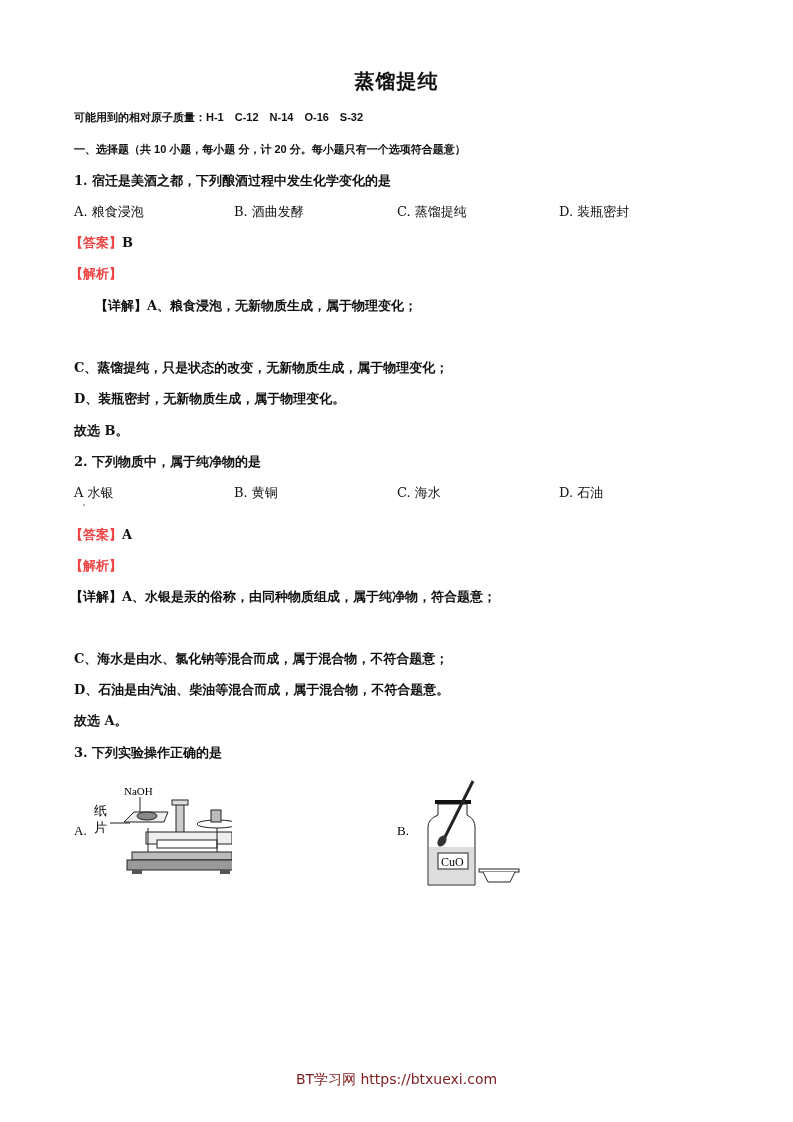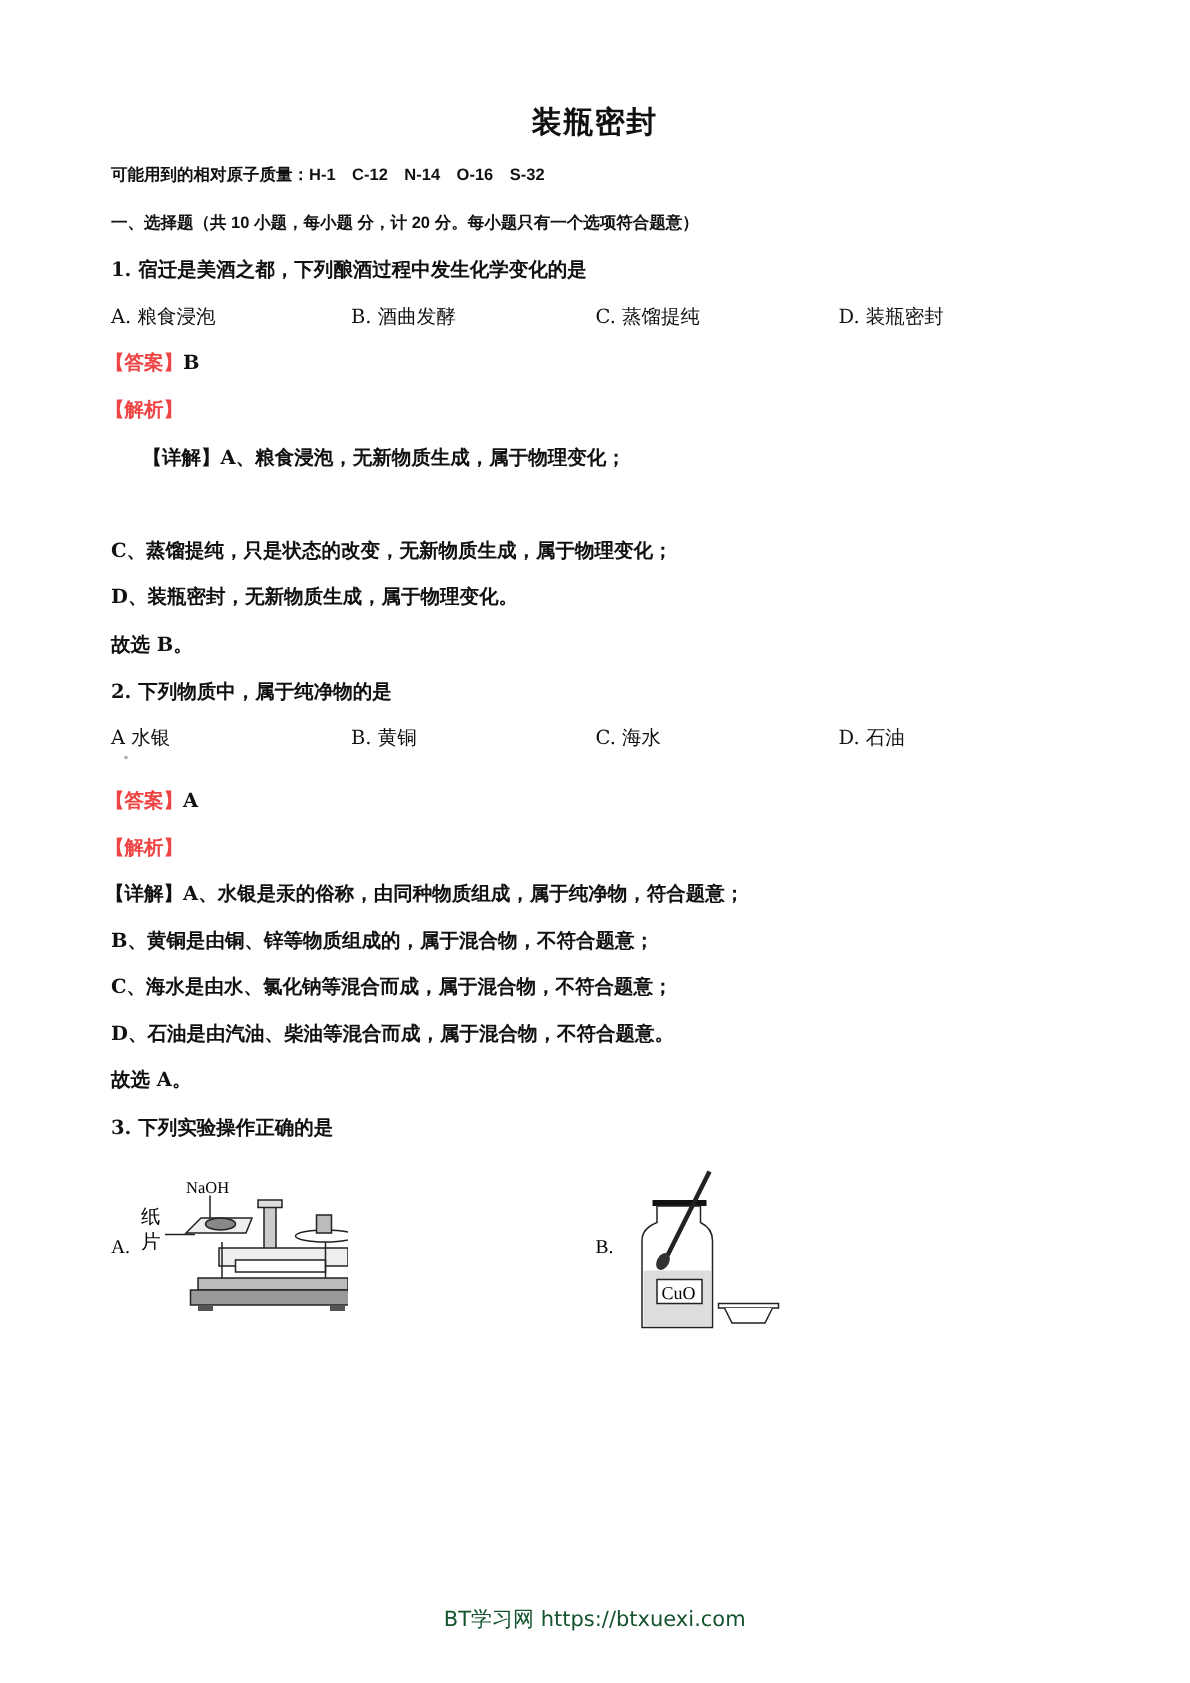--- a/index.html
+++ b/index.html
@@ -7,31 +7,31 @@
          font-family: "DejaVu Serif", "Liberation Serif", serif; color:#111; }
   .page { position:absolute; left:0; top:0; width:793px; height:1122px; }
   .title { position:absolute; top:68px; left:0; width:793px; text-align:center;
            font-family:"DejaVu Sans", sans-serif; font-weight:bold; font-size:20px; letter-spacing:1px; }
   .line { position:absolute; left:74px; font-size:13px; white-space:nowrap; line-height:18px;font-weight:bold; }
   .bold { font-family:Liberation Sans, sans-serif; font-weight:bold; font-size:11px; }
   .label { color:#ef4444; }
   .opts { position:absolute; left:74px; width:640px; font-size:13px; line-height:18px; }
   .opt { position:absolute; top:0; white-space:nowrap; }
   .footer { position:absolute; top:1071px; left:0; width:793px; text-align:center;
-            font-family:"DejaVu Sans", sans-serif; font-size:14px; color:#14532d; }
+            font-family:"DejaVu Sans", sans-serif; font-size:14px; color:#7f1d1d; }
   .figA { position:absolute; left:72px; top:780px; width:160px; height:100px; }
   .figB { position:absolute; left:395px; top:775px; width:130px; height:112px; }
   .tick { position:absolute; left:83px; top:504px; width:2px; height:2px; background:#aaa; }
 </style>
 </head>
 <body>
 
 <div class="page">
 
-  <div class="title">装瓶密封</div>
+  <div class="title">蒸馏提纯</div>
 
   <div class="line bold" style="top:108px;">可能用到的相对原子质量：H-1　C-12　N-14　O-16　S-32</div>
   <div class="line bold" style="top:140px;">一、选择题（共 10 小题，每小题 分，计 20 分。每小题只有一个选项符合题意）</div>
 
   <div class="line" style="top:172px;">1. 宿迁是美酒之都，下列酿酒过程中发生化学变化的是</div>
   <div class="opts" style="top:203px;">
     <span class="opt" style="left:0;">A. 粮食浸泡</span>
     <span class="opt" style="left:160px;">B. 酒曲发酵</span>
     <span class="opt" style="left:323px;">C. 蒸馏提纯</span>
     <span class="opt" style="left:485px;">D. 装瓶密封</span>
@@ -55,21 +55,20 @@
     <span class="opt" style="left:485px;">D. 石油</span>
   </div>
   <div class="tick"></div>
   <div class="line" style="top:526px; left:70px;">
     <span class="label">【答案】</span><span>A</span>
   </div>
   <div class="line label" style="top:557px; left:70px;">【解析】</div>
   <div class="line" style="top:588px; left:70px;">
     <span>【详解】</span><span>A、水银是汞的俗称，由同种物质组成，属于纯净物，符合题意；</span>
   </div>
-  <div class="line" style="top:619px;">B、黄铜是由铜、锌等物质组成的，属于混合物，不符合题意；</div>
   <div class="line" style="top:681px;">D、石油是由汽油、柴油等混合而成，属于混合物，不符合题意。</div>
   <div class="line" style="top:650px;">C、海水是由水、氯化钠等混合而成，属于混合物，不符合题意；</div>
   <div class="line" style="top:712px;">故选 A。</div>
 
   <div class="line" style="top:744px;">3. 下列实验操作正确的是</div>
 
   <div class="figA">
     <svg width="160" height="100" viewBox="0 0 160 100">
       <text x="2" y="55" font-size="13" font-family="Liberation Serif, serif">A.</text>
       <text x="52" y="15" font-size="11" font-family="Liberation Serif, serif">NaOH</text>

